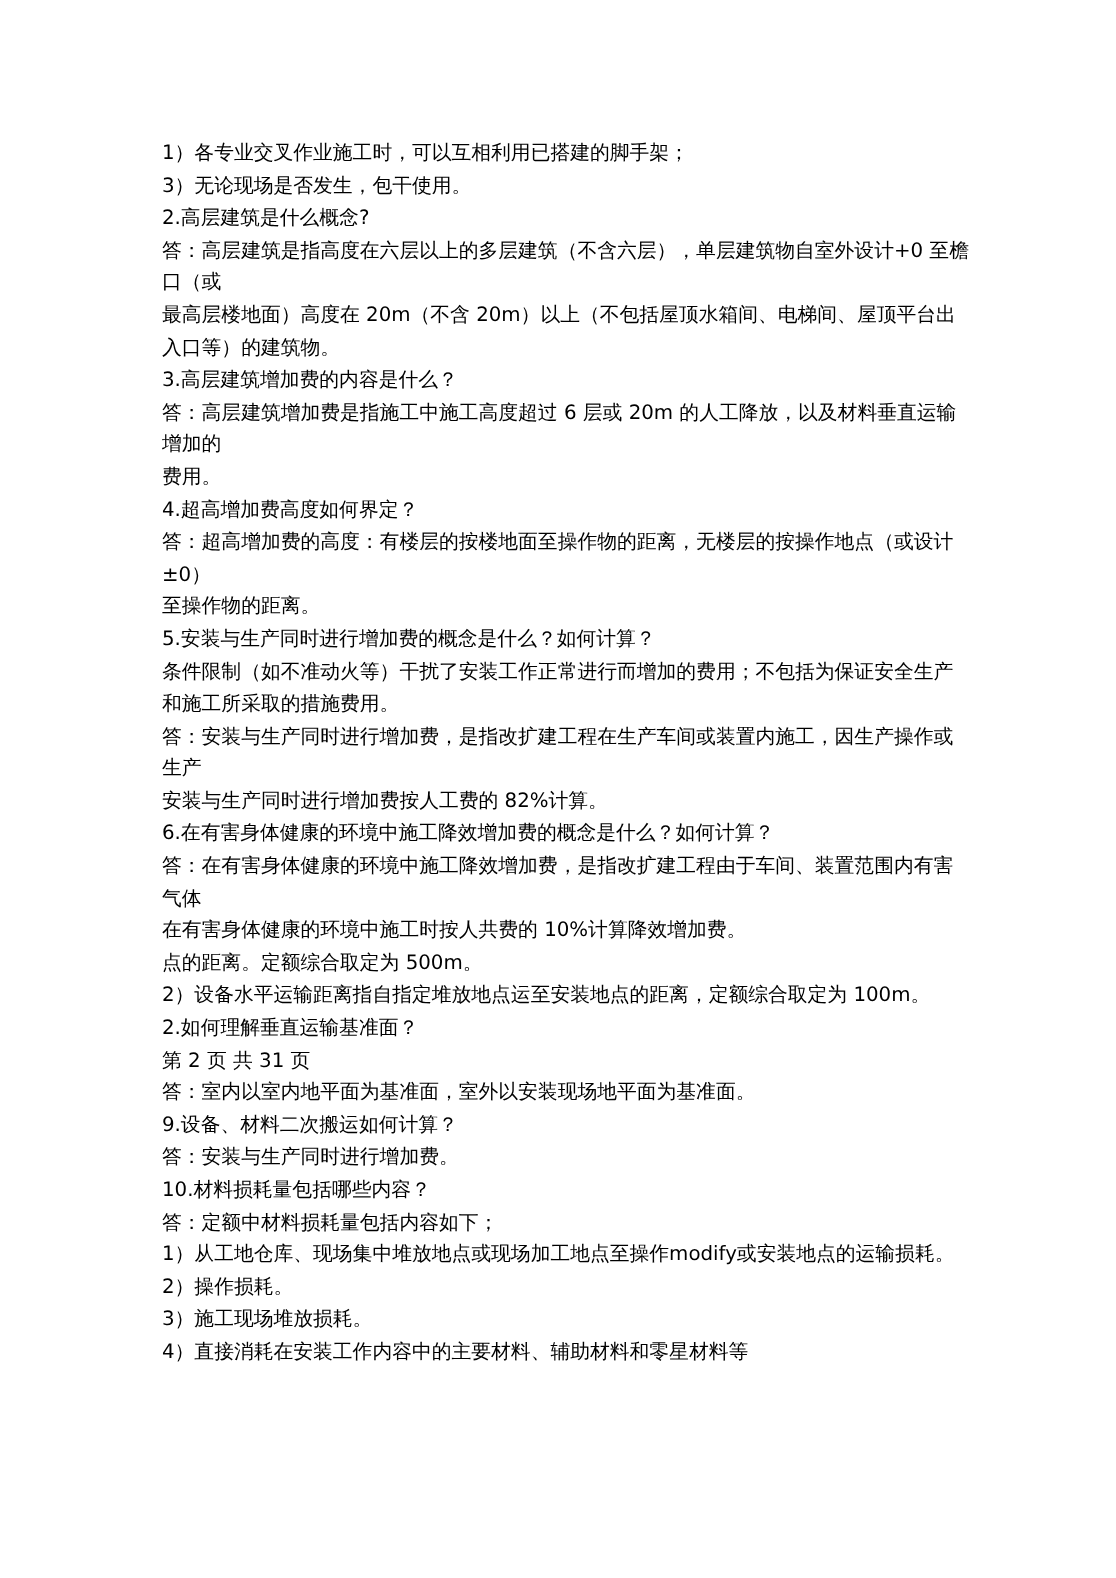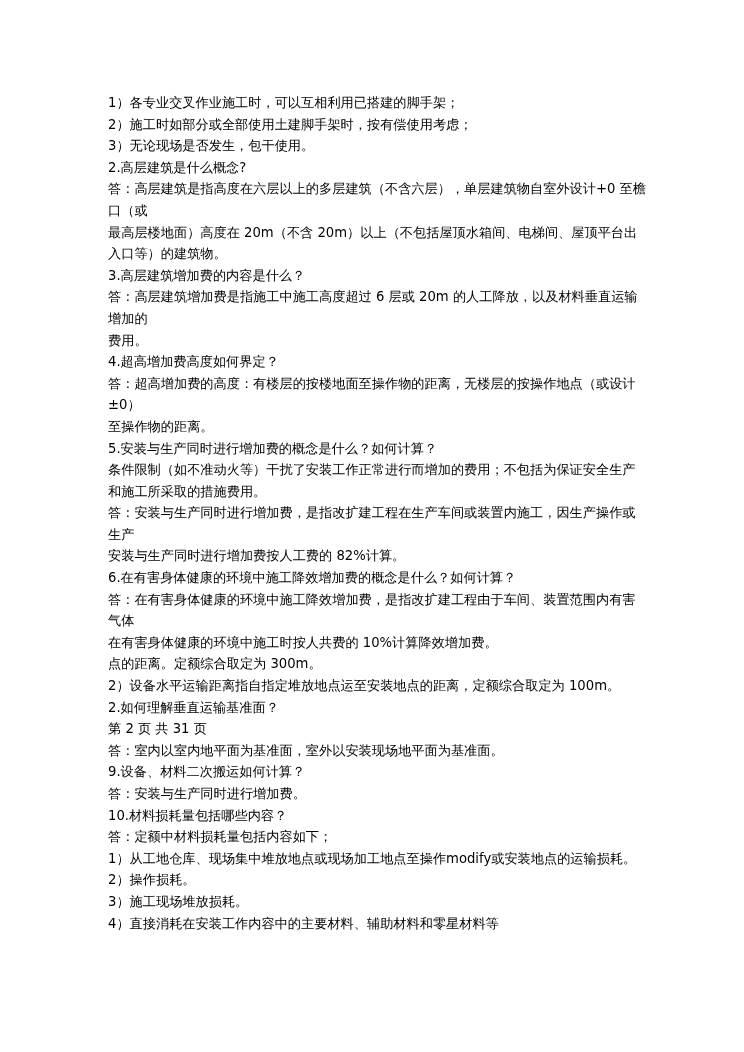--- a/index.html
+++ b/index.html
@@ -35,39 +35,38 @@
     white-space: pre-wrap;
     word-break: break-all;
   }
 </style>
 </head>
 <body>
 
 <div class="page">
   <div class="doc-body">
     <div class="line">1）各专业交叉作业施工时，可以互相利用已搭建的脚手架；</div>
-    <div class="line">2）施工时如部分或全部使用土建脚手架时，按有偿使用考虑；</div>
     <div class="line">3）无论现场是否发生，包干使用。</div>
     <div class="line">2.高层建筑是什么概念?</div>
     <div class="line">答：高层建筑是指高度在六层以上的多层建筑（不含六层），单层建筑物自室外设计+0 至檐口（或</div>
     <div class="line">最高层楼地面）高度在 20m（不含 20m）以上（不包括屋顶水箱间、电梯间、屋顶平台出入口等）的建筑物。</div>
     <div class="line">3.高层建筑增加费的内容是什么？</div>
     <div class="line">答：高层建筑增加费是指施工中施工高度超过 6 层或 20m 的人工降放，以及材料垂直运输增加的</div>
     <div class="line">费用。</div>
     <div class="line">4.超高增加费高度如何界定？</div>
     <div class="line">答：超高增加费的高度：有楼层的按楼地面至操作物的距离，无楼层的按操作地点（或设计±0）</div>
     <div class="line">至操作物的距离。</div>
     <div class="line">5.安装与生产同时进行增加费的概念是什么？如何计算？</div>
     <div class="line">条件限制（如不准动火等）干扰了安装工作正常进行而增加的费用；不包括为保证安全生产和施工所采取的措施费用。</div>
     <div class="line">答：安装与生产同时进行增加费，是指改扩建工程在生产车间或装置内施工，因生产操作或生产</div>
     <div class="line">安装与生产同时进行增加费按人工费的 82%计算。</div>
     <div class="line">6.在有害身体健康的环境中施工降效增加费的概念是什么？如何计算？</div>
     <div class="line">答：在有害身体健康的环境中施工降效增加费，是指改扩建工程由于车间、装置范围内有害气体</div>
     <div class="line">在有害身体健康的环境中施工时按人共费的 10%计算降效增加费。</div>
-    <div class="line">点的距离。定额综合取定为 300m。</div>
+    <div class="line">点的距离。定额综合取定为 500m。</div>
     <div class="line">2）设备水平运输距离指自指定堆放地点运至安装地点的距离，定额综合取定为 100m。</div>
     <div class="line">2.如何理解垂直运输基准面？</div>
     <div class="line">第 2 页 共 31 页</div>
     <div class="line">答：室内以室内地平面为基准面，室外以安装现场地平面为基准面。</div>
     <div class="line">9.设备、材料二次搬运如何计算？</div>
     <div class="line">答：安装与生产同时进行增加费。</div>
     <div class="line">10.材料损耗量包括哪些内容？</div>
     <div class="line">答：定额中材料损耗量包括内容如下；</div>
     <div class="line">1）从工地仓库、现场集中堆放地点或现场加工地点至操作modify或安装地点的运输损耗。</div>
     <div class="line">2）操作损耗。</div>

